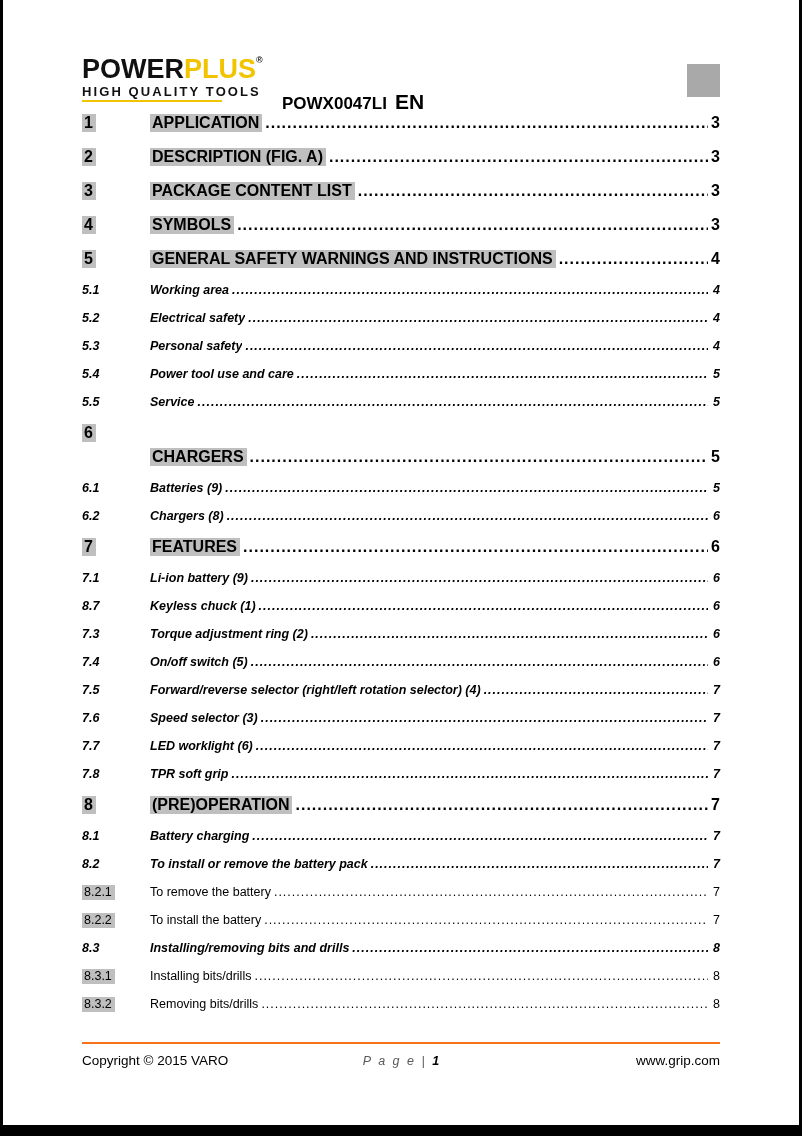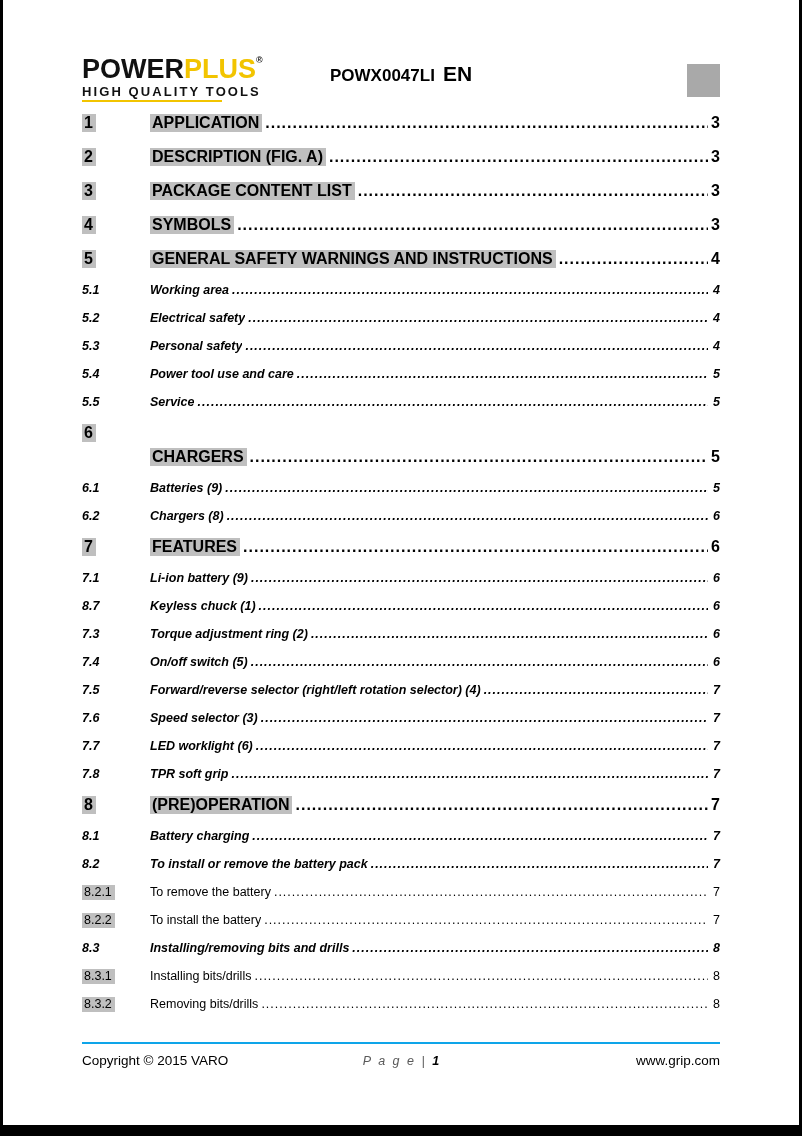--- a/index.html
+++ b/index.html
@@ -14,21 +14,21 @@
 
   
   .header{position:absolute;left:82px;top:56px;width:638px;height:52px;}
   .brand{position:absolute;left:0;top:0;line-height:1;}
   .brand-line{font-weight:bold;font-size:27px;letter-spacing:0;}
   .brand-power{color:#111;}
   .brand-plus{color:#f2c400;}
   .brand-reg{font-size:9px;vertical-align:top;color:#222;font-weight:bold;}
   .brand-tagline{font-size:13px;font-weight:bold;letter-spacing:2.1px;color:#111;margin-top:2px;}
   .brand-bar{height:2px;background:#f2c400;width:140px;margin-top:2px;}
-  .doccode{position:absolute;left:200px;top:6px;font-weight:bold;font-size:17px;white-space:nowrap;margin-left:48px;}
+  .doccode{position:absolute;left:200px;top:34px;font-weight:bold;font-size:17px;white-space:nowrap;}
   .doccode .lang{font-size:21px;margin-left:8px;}
   .corner-tab{position:absolute;right:0;top:8px;width:33px;height:33px;background:#a9a9a9;}
 
   
   .toc{position:absolute;left:82px;top:112px;width:638px;}
   .toc-row{display:flex;align-items:baseline;white-space:nowrap;}
   .toc-row .num{flex:0 0 68px;}
   .toc-row .title{flex:0 0 auto;max-width:520px;overflow:hidden;}
   .toc-row .leader{flex:1 1 auto;overflow:hidden;white-space:nowrap;letter-spacing:1px;padding:0 3px;}
   .toc-row .pg{flex:0 0 auto;text-align:right;min-width:12px;}
@@ -36,21 +36,21 @@
 
   .lvl1{font-size:16px;font-weight:bold;line-height:22px;margin-bottom:12px;}
   .lvl2{font-size:12.5px;font-weight:bold;font-style:italic;line-height:17px;margin-bottom:11px;}
   .lvl3{font-size:12.5px;font-weight:normal;line-height:17px;margin-bottom:11px;}
   .lvl3 .num span, .lvl3 .title span{}
   .wrap-first{margin-bottom:2px;}
   .wrap-first .num{flex:0 0 22px;}
   .wrap-second .num{flex:0 0 68px;}
 
   
-  .footer{position:absolute;left:82px;top:1042px;width:638px;border-top:2px solid #0ea5e9;
+  .footer{position:absolute;left:82px;top:1042px;width:638px;border-top:2px solid #f97316;
           padding-top:9px;display:flex;align-items:baseline;font-size:13.5px;}
   .footer-left{flex:1;text-align:left;}
   .footer-center{flex:1;text-align:center;color:#595959;letter-spacing:2px;font-size:12.5px;font-style:italic;}
   .footer-center .pgnum{color:#000;font-weight:bold;letter-spacing:0;}
   .footer-right{flex:1;text-align:right;}
 </style>
 </head>
 <body>
 
 <div class="edge-left"></div>

